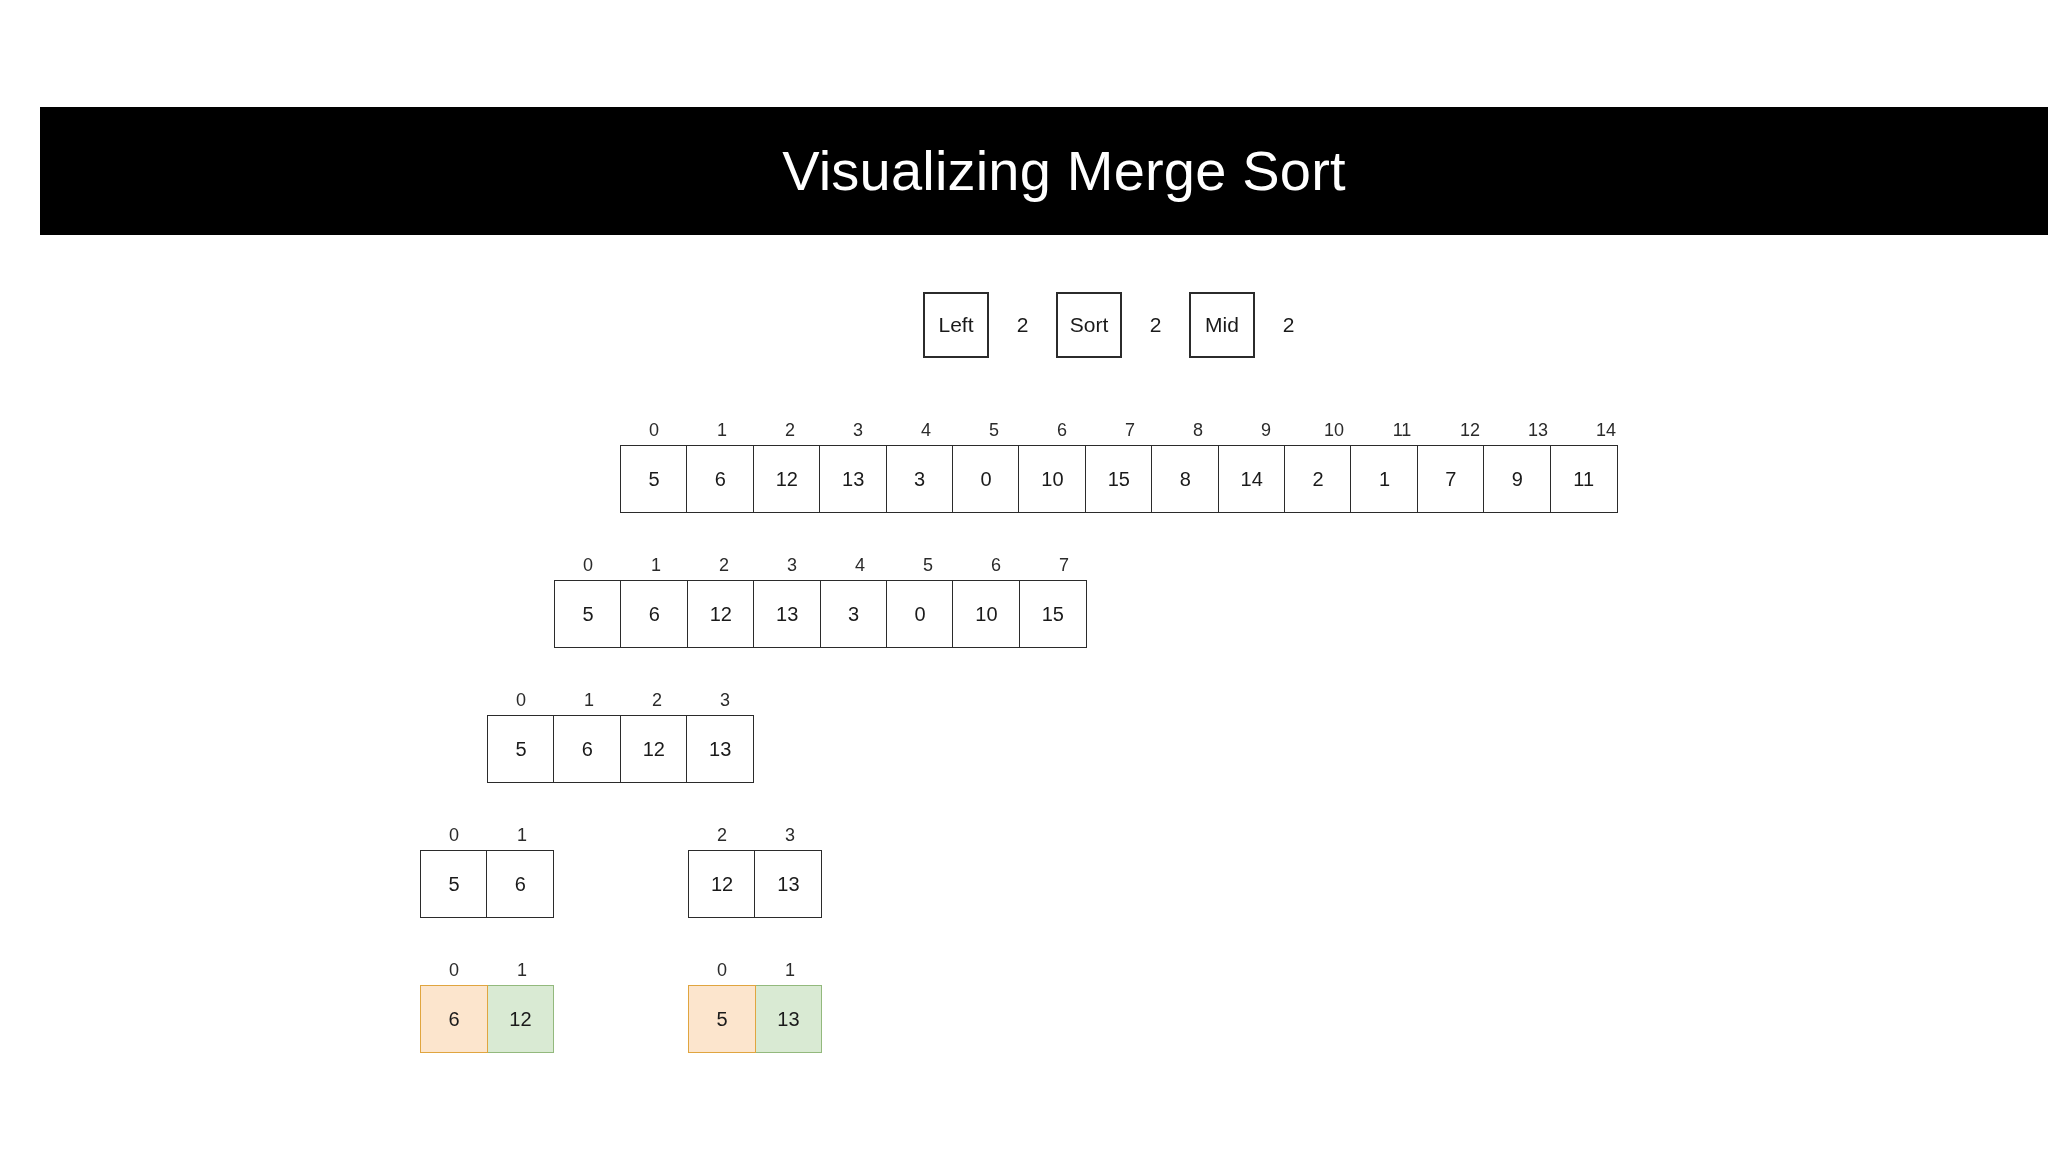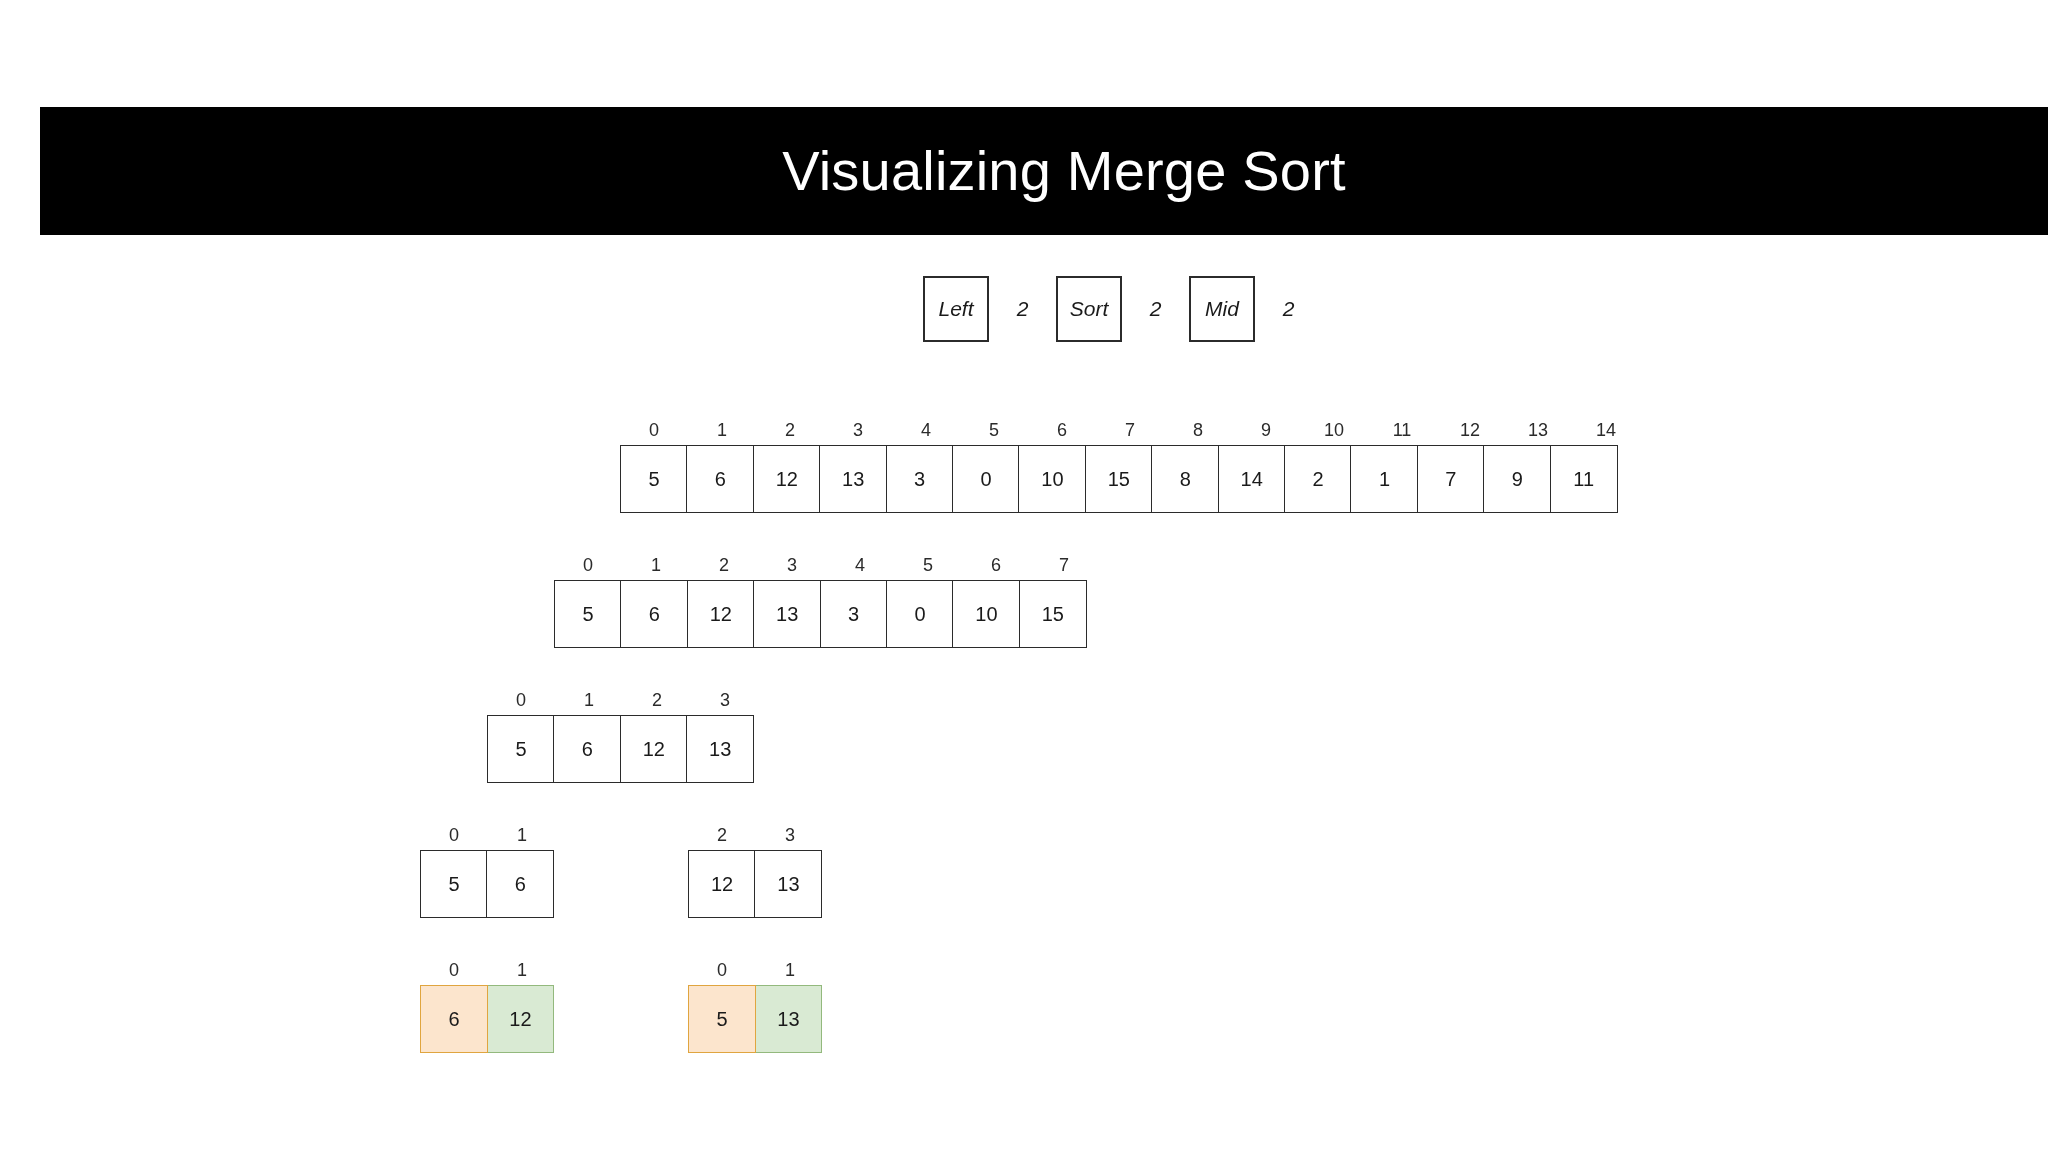--- a/index.html
+++ b/index.html
@@ -36,24 +36,23 @@
     font-weight: 400;
     letter-spacing: 0.2px;
     line-height: 1;
     font-family: "Liberation Sans", sans-serif;
   }
 
   
   #control-row {
     position: absolute;
     left: 923px;
-    top: 276px;
-    display: flex;
-    align-items: center;
-    font-style: italic;
+    top: 292px;
+    display: flex;
+    align-items: center;
   }
   .control-group {
     display: flex;
     align-items: center;
   }
   .control-box {
     width: 66px;
     height: 66px;
     border: 2px solid #2b2b2b;
     background: #ffffff;

